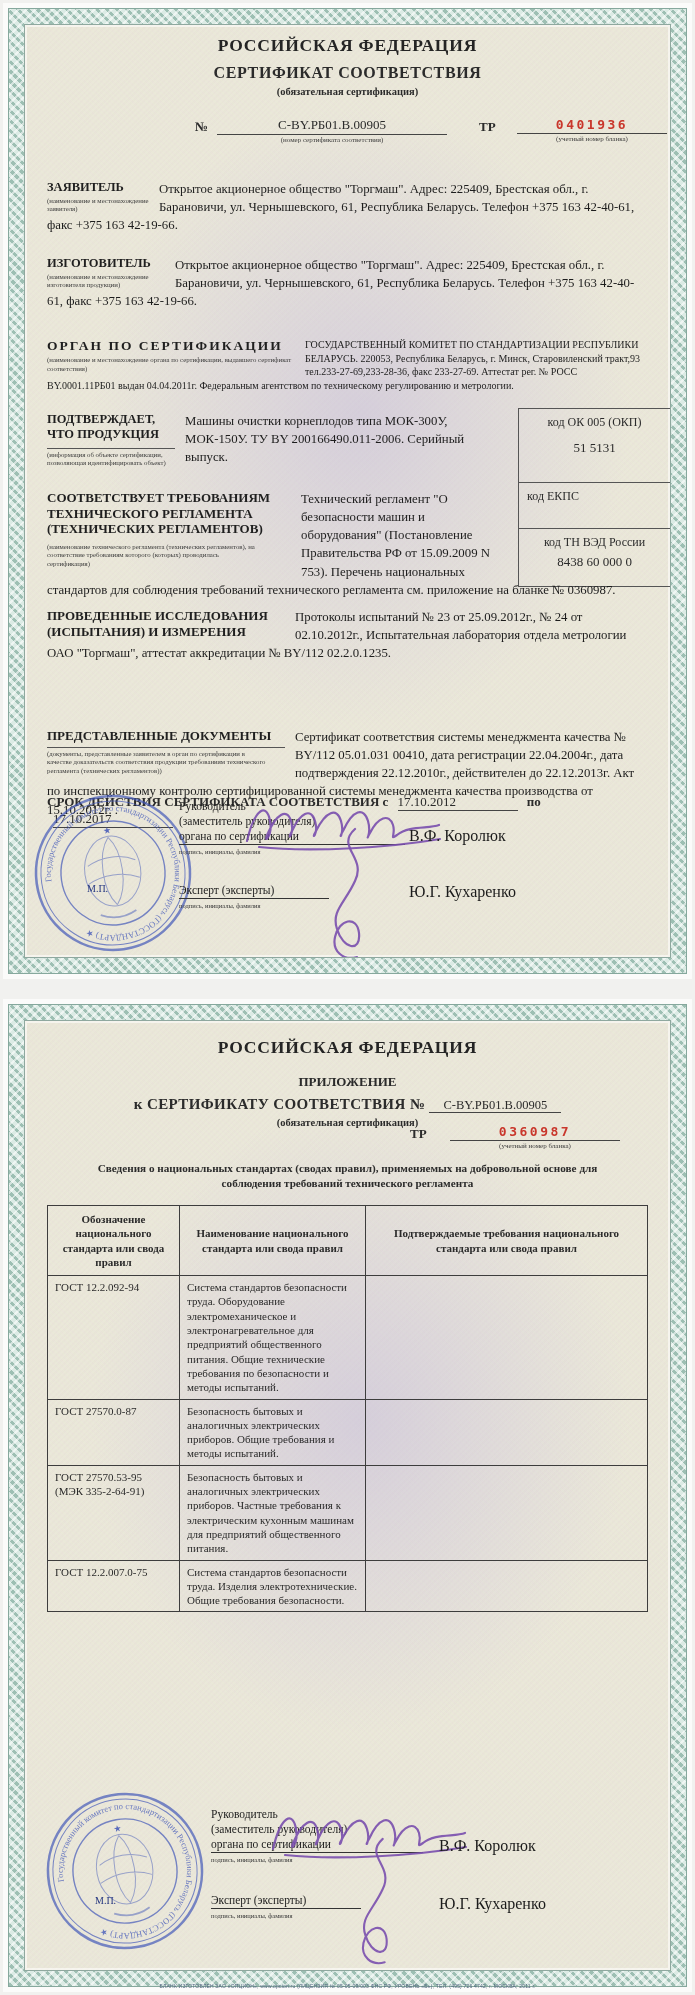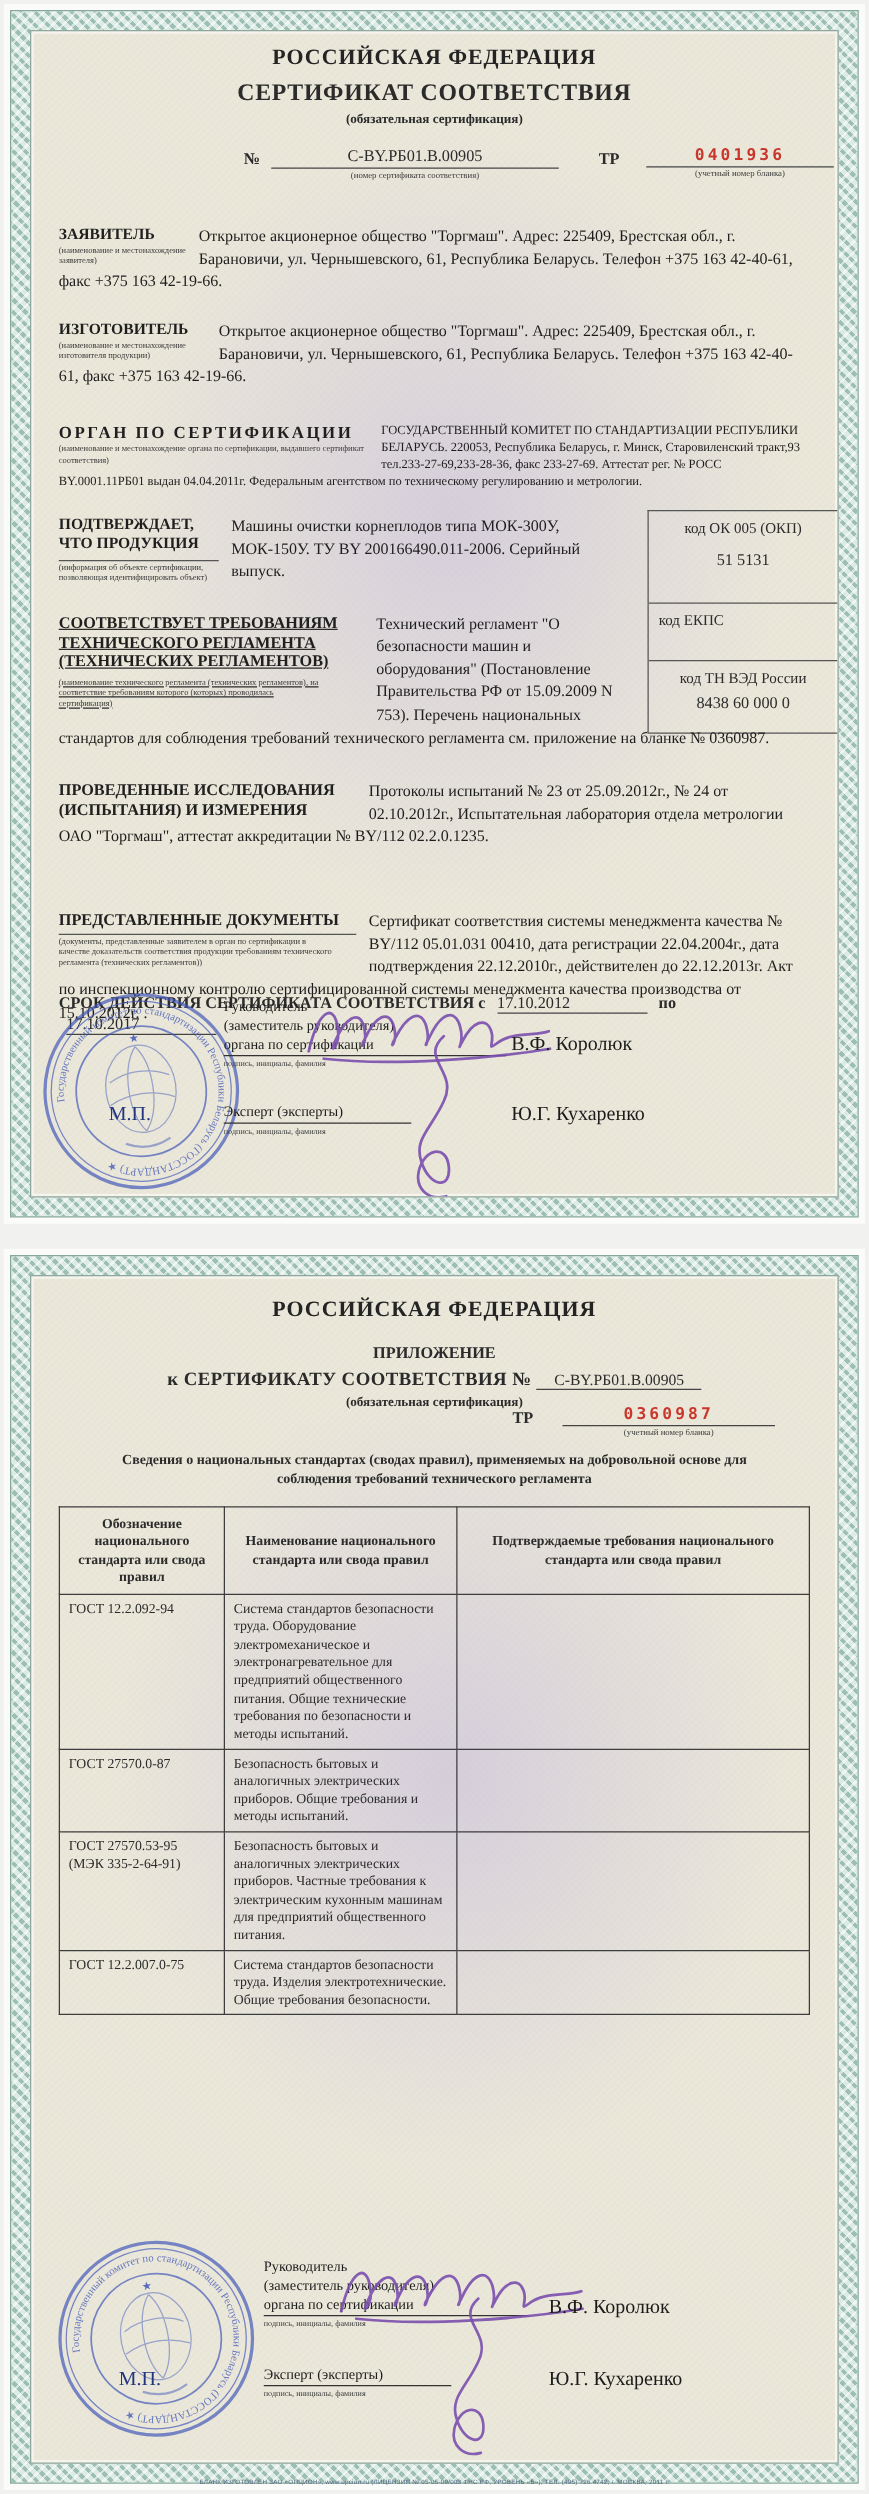--- a/index.html
+++ b/index.html
@@ -26,21 +26,21 @@
       repeating-linear-gradient(45deg, rgba(150,130,170,0.045) 0 2px, rgba(150,180,150,0.045) 2px 4px),
       repeating-linear-gradient(-45deg, rgba(190,160,160,0.035) 0 2px, rgba(255,255,255,0) 2px 4px),
       #eeebdc;
     padding:10px 22px;
   }
   .p1 .paper { height:934px; }
   .p2 .paper { height:951px; }
 
   .ctr { text-align:center; }
   .title { font-size:17.5px; font-weight:bold; letter-spacing:0.8px; color:#242424; }
-  .subtitle { font-size:19px; font-weight:bold; letter-spacing:0.6px; margin-top:8px; }
+  .subtitle { font-size:16px; font-weight:bold; letter-spacing:0.6px; margin-top:8px; }
   .certtype { font-size:10.5px; font-weight:bold; margin-top:4px; }
 
   .sec { position:absolute; left:22px; right:22px;margin-top:27px; }
   .lab { float:left; margin-right:10px; }
   .lab-t { font-weight:bold; font-size:12.5px; line-height:1.2; color:#1f1f1f; }
   .lab-c { font-size:6.8px; color:#3c3c3c; line-height:1.25; margin-top:2px; }
   .txt { font-size:12.8px; line-height:1.42; color:#1d1d1d; }
   .txt-sm { font-size:10px; line-height:1.35; }
   .rspacer { float:right; width:152px; }
   .u { border-bottom:1px solid #444; }
@@ -63,21 +63,21 @@
   .valid { font-size:13px; font-weight:bold; }
   .valid .dt { font-weight:normal; display:inline-block; width:120px; text-align:left; border-bottom:1px solid #444; margin:0 6px; }
 
   
   .signblock { position:absolute; left:22px; right:22px; height:175px; }
   .signblock .ln { position:absolute; font-size:11.5px; line-height:1.3; color:#1d1d1d; }
   .sig-underline { position:absolute; border-bottom:1px solid #333; }
   .sig-cap { position:absolute; font-size:6.5px; color:#3a3a3a; }
   .sig-name { position:absolute; font-size:16px; color:#1b1b1b; }
   .seal { position:absolute; opacity:0.85; }
-  .mp { position:absolute; font-size:16px; color:#23357f; }
+  .mp { position:absolute; font-size:10px; color:#23357f; }
   .sigsvg { position:absolute; pointer-events:none; }
 
   
   .annex-line { font-size:15px; font-weight:bold; letter-spacing:0.4px; }
   .annex-num { font-weight:normal; font-size:12.5px; letter-spacing:0; border-bottom:1px solid #444; padding:0 14px; }
   .trrow2 { position:absolute; right:30px; top:103px; width:230px; font-size:13px; font-weight:bold; }
   .intro { font-size:11.2px; font-weight:bold; line-height:1.35; }
   table.std { border-collapse:collapse; width:100%; }
   table.std th, table.std td { border:1px solid #3d3d3d; font-size:11px; line-height:1.3; padding:4px 7px; vertical-align:top; text-align:left; }
   table.std th { font-weight:bold; text-align:center; vertical-align:middle; padding:6px 8px; }
@@ -147,28 +147,28 @@
       <div class="cell" style="height:46px; text-align:left; padding-left:8px;">
         <div>код ЕКПС</div>
       </div>
       <div class="cell" style="height:58px;">
         <div>код ТН ВЭД России</div>
         <div class="cval" style="margin-top:4px;">8438 60 000 0</div>
       </div>
     </div>
 
     <div class="sec" style="top:438px;">
-      <div class="lab" style="width:244px;text-decoration:underline;">
+      <div class="lab" style="width:244px;">
         <div class="lab-t" style="font-size:13px;">СООТВЕТСТВУЕТ ТРЕБОВАНИЯМ ТЕХНИЧЕСКОГО  РЕГЛАМЕНТА (ТЕХНИЧЕСКИХ  РЕГЛАМЕНТОВ)</div>
         <div class="lab-c" style="margin-top:6px; width:210px;">(наименование технического регламента (технических регламентов), на соответствие требованиям которого (которых) проводилась сертификация)</div>
       </div>
       <div class="txt"><span class="rspacer" style="height:78px;"></span><span>Технический регламент "О безопасности машин и оборудования" (Постановление Правительства РФ от 15.09.2009 N 753). Перечень национальных стандартов для соблюдения требований технического регламента см. приложение на бланке № 0360987.</span></div>
     </div>
 
-    <div class="sec" style="top:572px;">
+    <div class="sec" style="top:556px;">
       <div class="lab" style="width:238px;">
         <div class="lab-t" style="font-size:13px;">ПРОВЕДЕННЫЕ ИССЛЕДОВАНИЯ (ИСПЫТАНИЯ) И ИЗМЕРЕНИЯ</div>
       </div>
       <div class="txt">Протоколы испытаний № 23 от 25.09.2012г., № 24 от 02.10.2012г., Испытательная лаборатория отдела метрологии ОАО "Торгмаш", аттестат аккредитации № BY/112 02.2.0.1235.</div>
     </div>
 
     <div class="sec" style="top:676px;">
       <div class="lab" style="width:238px;">
         <div class="lab-t" style="font-size:13px; border-bottom:1px solid #555; padding-bottom:3px;">ПРЕДСТАВЛЕННЫЕ ДОКУМЕНТЫ</div>
         <div class="lab-c" style="width:224px;">(документы, представленные заявителем в орган по сертификации в качестве доказательств соответствия продукции требованиям технического регламента (технических регламентов))</div>

